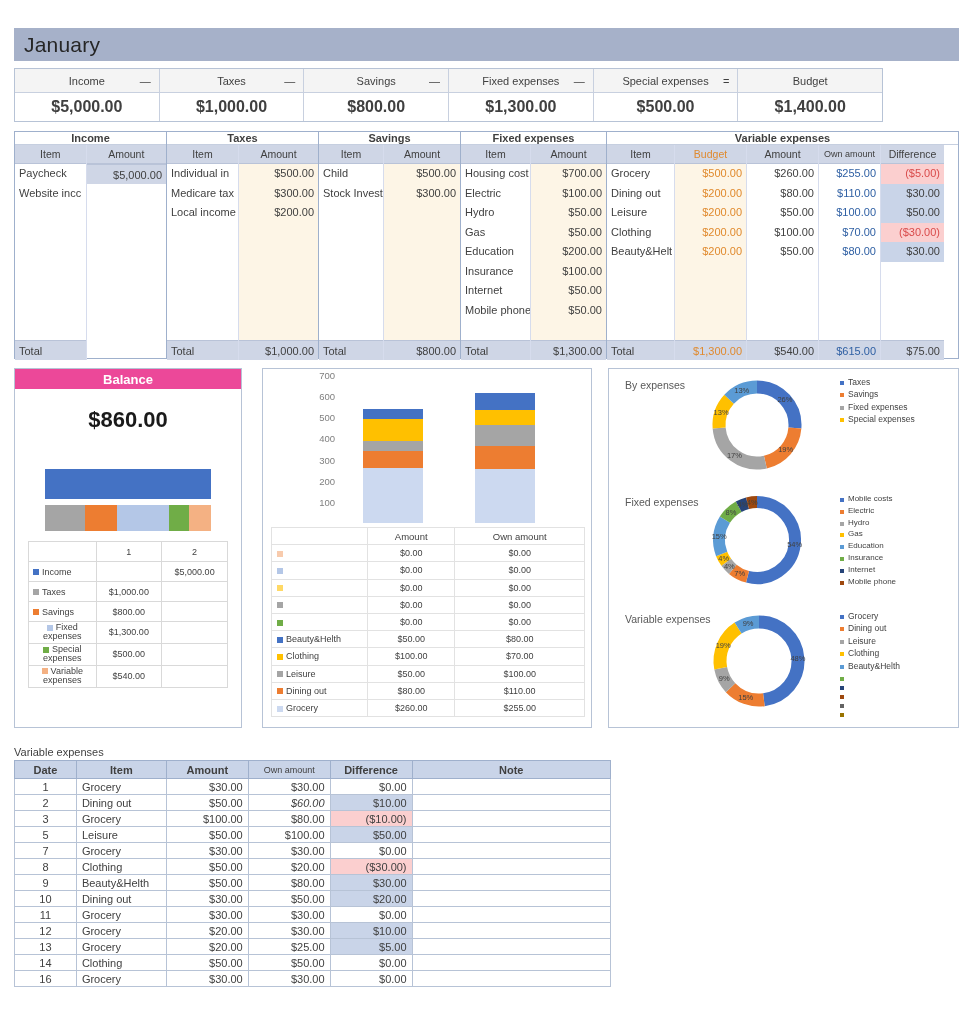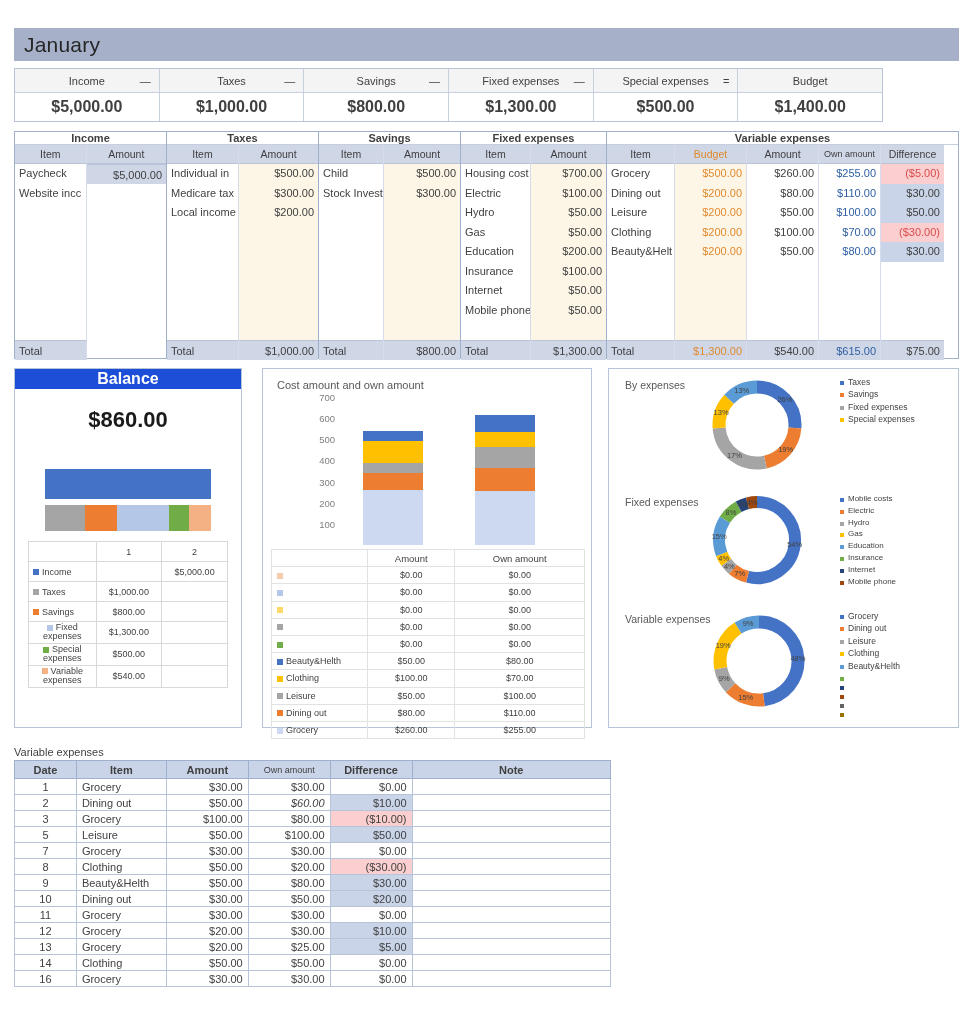--- a/index.html
+++ b/index.html
@@ -91,23 +91,23 @@
   .amt-blue { color:#2e5fa3; }
   .neg-pill { background:#fbcfcf; color:#d94b4b; }
   .pos-pill { background:#c9d4e8; }
 
   
   .panel { position:absolute; border:1px solid #b7c3d6; background:#fff; }
 
   
   #balance-panel { left:14px; top:368px; width:228px; height:360px; }
   .bal-head {
-    height:20px; background:#1d4ed8; color:#fff;
+    height:20px; background:#ec4899; color:#fff;
     display:flex; align-items:center; justify-content:center;
-    font-size:16px; font-weight:bold;
+    font-size:13px; font-weight:bold;
   }
   .bal-amount {
     margin-top:18px; text-align:center;
     font-size:22px; font-weight:bold; color:#1a1a1a;
   }
   .bar-income {
     margin:36px auto 0; width:166px; height:30px; background:#4472c4;
   }
   .bar-stack { margin:6px auto 0; width:166px; height:26px; display:flex; }
   .bal-table {
@@ -494,21 +494,20 @@
           <tr>
             <td class="lbl wrap"><span class="swatch" style="background:#f4b183"></span>Variable<br>expenses</td>
             <td class="num">$540.00</td>
             <td class="num"></td>
           </tr>
         </tbody>
       </table>
   </div>
 
   <div class="panel" id="barchart-panel">
-    <div class="bc-title">Cost amount and own amount</div>
     <div class="bc-plot">
       <div class="bc-yaxis" id="bc-yaxis">
           <div class="bc-ytick" style="top: 126.857px;">100</div>
           <div class="bc-ytick" style="top: 105.714px;">200</div>
           <div class="bc-ytick" style="top: 84.5714px;">300</div>
           <div class="bc-ytick" style="top: 63.4286px;">400</div>
           <div class="bc-ytick" style="top: 42.2857px;">500</div>
           <div class="bc-ytick" style="top: 21.1429px;">600</div>
           <div class="bc-ytick" style="top: 0px;">700</div>
         </div>

